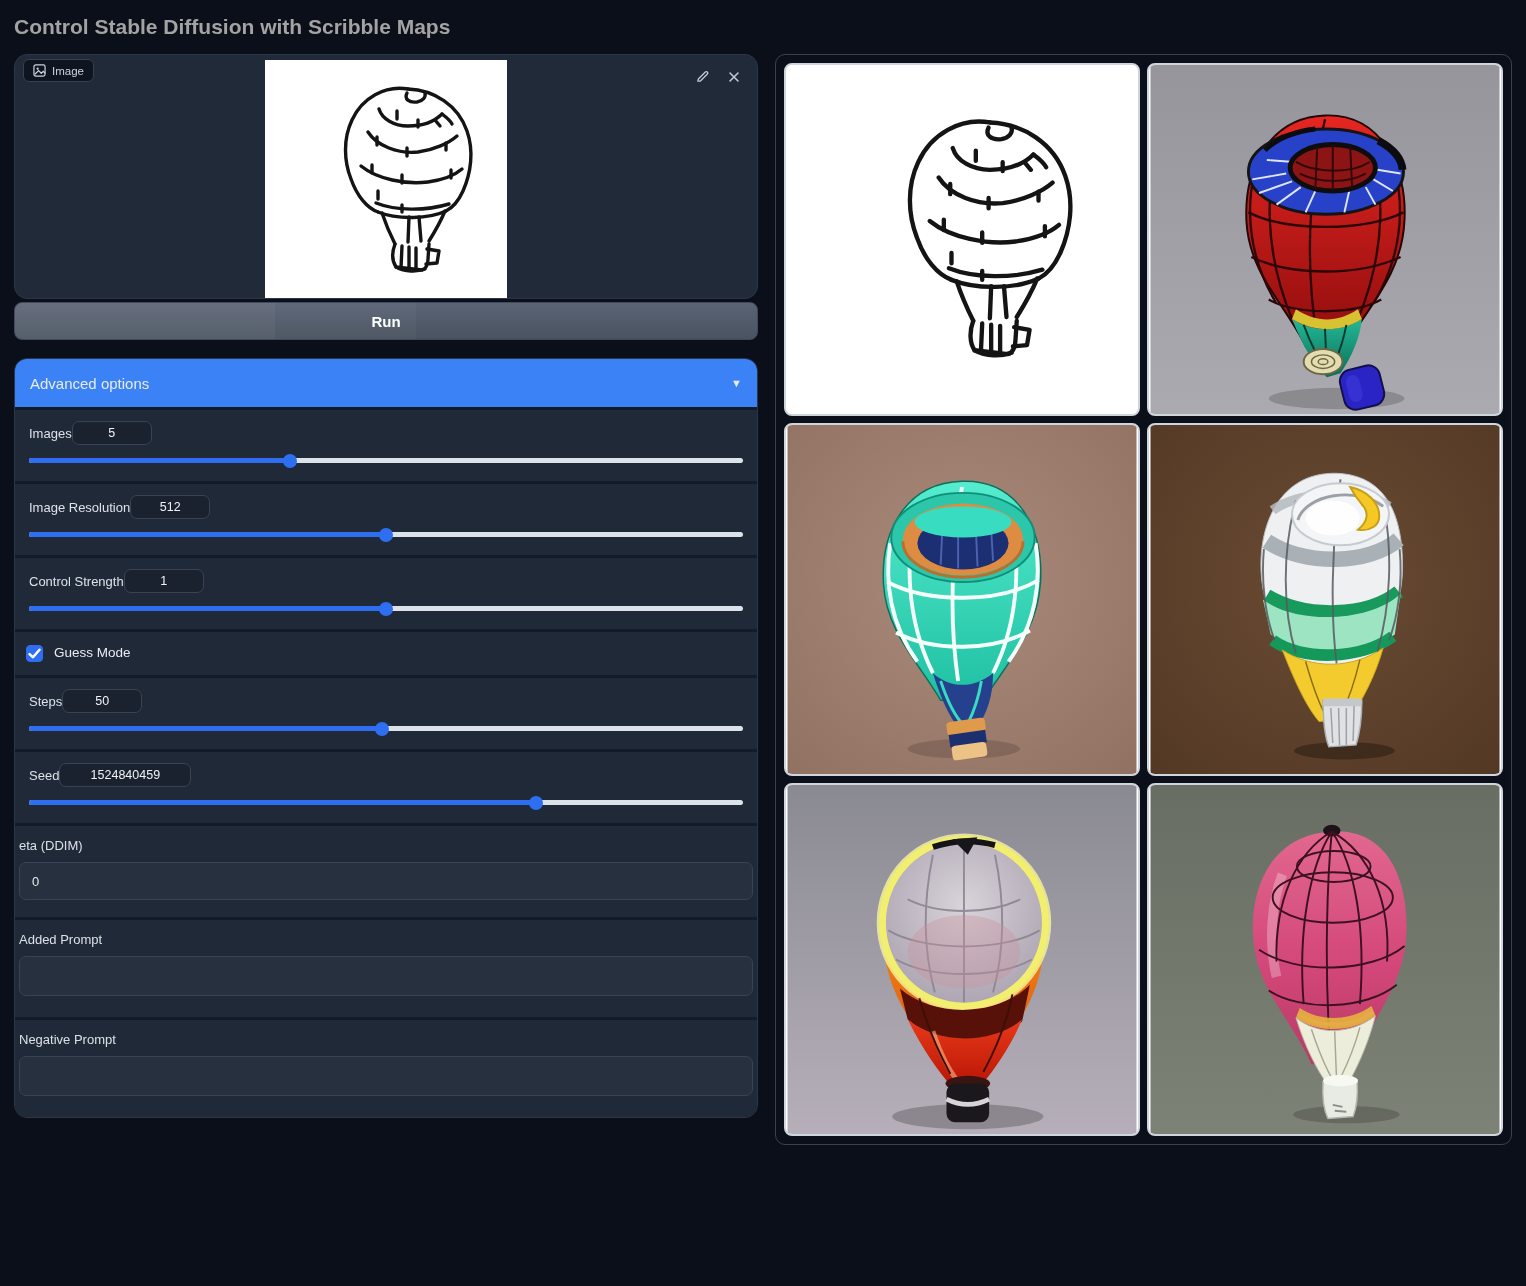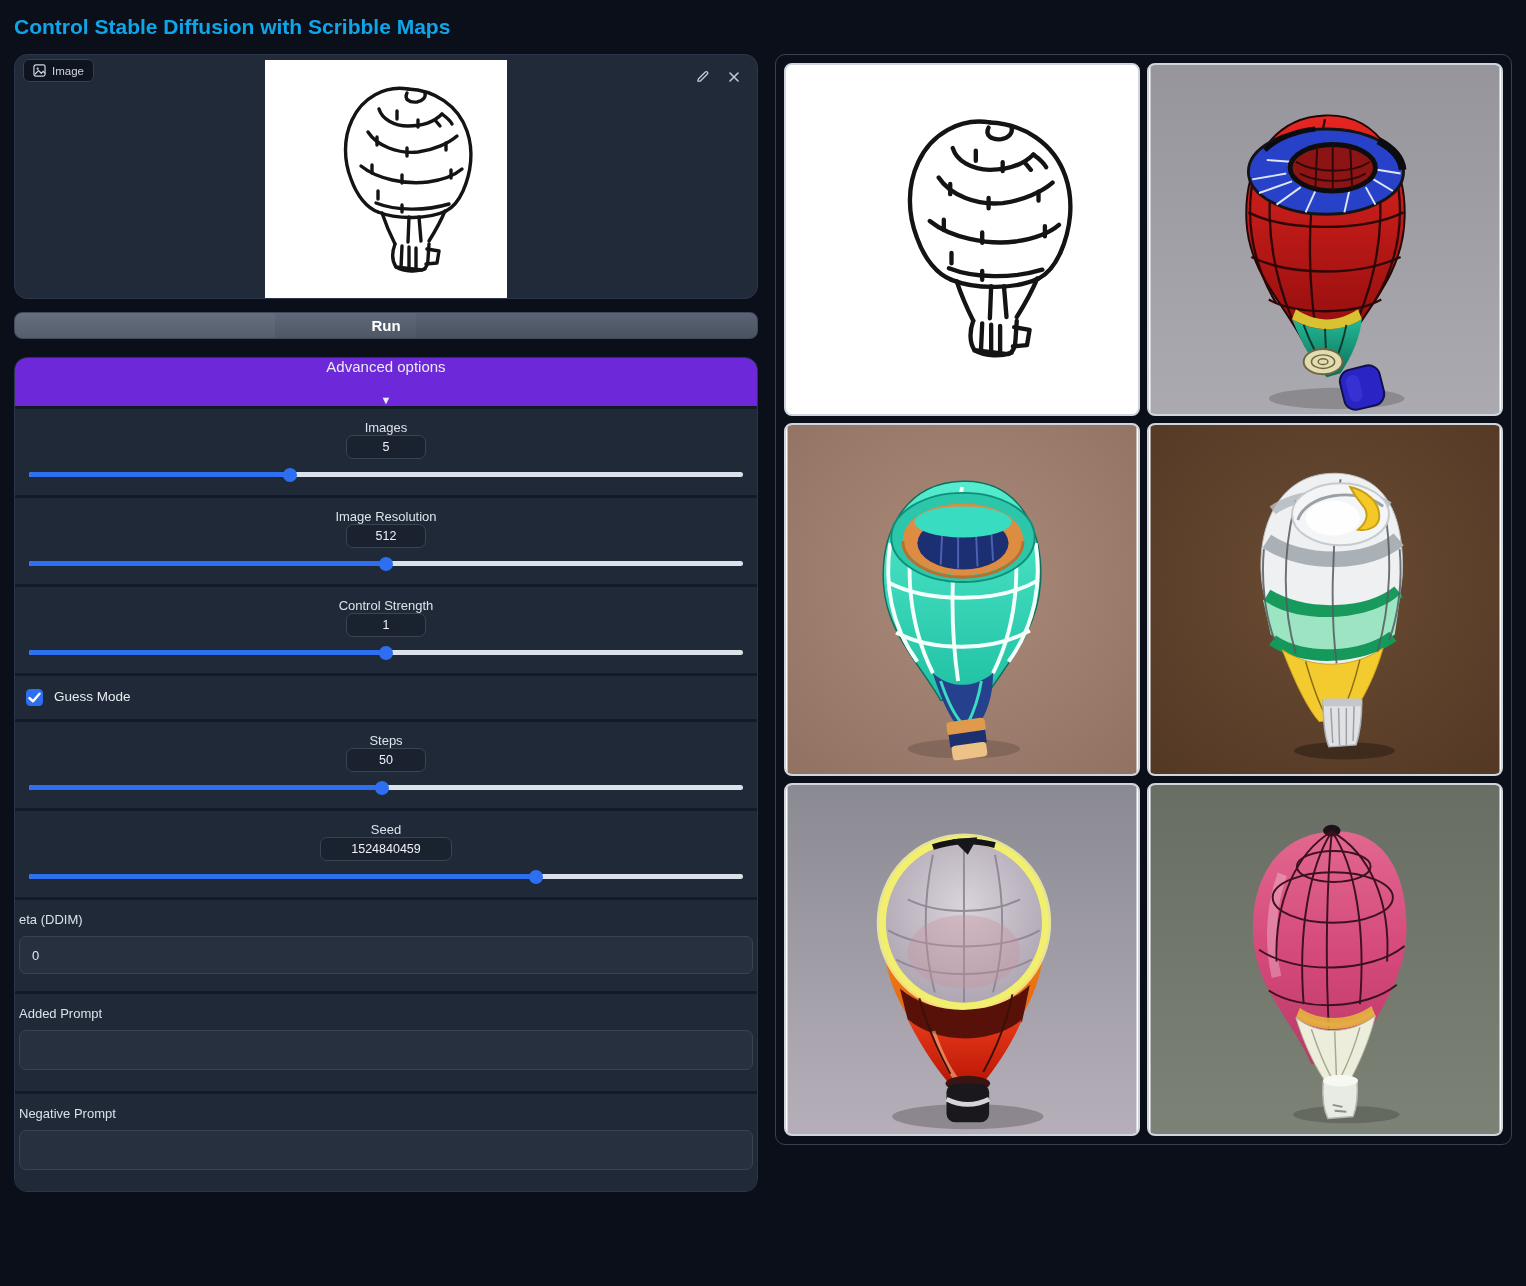--- a/index.html
+++ b/index.html
@@ -1,18 +1,18 @@
 <!DOCTYPE html>
 <html><head>
 <meta charset="utf-8">
 <style>
   * { box-sizing: border-box; }
   body { margin:0; background:#0b0f19; font-family:"Liberation Sans", sans-serif; color:#e5e7eb; }
   .app { width:1526px; height:1286px; padding:10px 14px 16px; position:relative; overflow:hidden; }
-  h1.title { font-size:21px; line-height:1.2; margin:4px 0 15px; color:#0ea5e9; font-weight:bold; }
+  h1.title { font-size:21px; line-height:1.2; margin:4px 0 15px; color:#a3a3a3; font-weight:bold; }
   .layout { display:flex; gap:17px; align-items:flex-start; }
   .left-col { width:744px; flex:none; display:flex; flex-direction:column; }
   .panel { background:#1f2937; border:1px solid #2b3648; border-radius:13px; }
 
   
   .image-panel { height:245px; position:relative; overflow:hidden; background:#212a38; }
   .image-canvas { position:absolute; top:5px; left:50%; transform:translateX(-50%); width:242px; height:240px; background:#ffffff; }
   .image-canvas svg { width:100%; height:100%; display:block; }
   .image-badge { position:absolute; top:4px; left:8px; display:flex; gap:6px; align-items:center;
     background:rgba(13,18,28,.88); border:1px solid #343f52; border-radius:6px; padding:4px 9px;
@@ -20,35 +20,35 @@
   .image-tools { position:absolute; top:12px; right:14px; display:flex; gap:13px; z-index:2; }
   .icon-btn { background:none; border:none; padding:2px; cursor:pointer; color:#c3c9d2; line-height:0; }
 
   
   .prompt-panel { margin-top:18px; padding:12px 14px 14px; }
   .field-label { font-size:13px; color:#dbe0e8; display:block; margin-bottom:9px; }
   textarea.gr-text { width:100%; height:40px; resize:none; background:#27303f; border:1px solid #3a4354;
     border-radius:7px; color:#e5e7eb; font:13px "Liberation Sans", sans-serif; padding:8px 10px; outline:none; }
 
   
-  .run-btn { margin-top:13px; height:27px; border-radius:8px; border:1px solid #414a5c;
+  .run-btn { margin-top:3px; height:38px; border-radius:8px; border:1px solid #414a5c;
     background:linear-gradient(180deg,#5b6476 0%,#49525f 100%); color:#ffffff; font-weight:bold;
     font-size:15px; cursor:pointer; font-family:inherit; position:relative; width:100%; }
   .run-btn::after { content:""; position:absolute; inset:0; border-radius:8px;
     background:linear-gradient(90deg, rgba(255,255,255,.07) 0 35%, rgba(255,255,255,.03) 35% 54%, rgba(255,255,255,0) 54%); }
 
   
   .advanced { margin-top:18px; background:#141b28; overflow:hidden; }
   .acc-header { height:48px; display:flex; align-items:center; justify-content:space-between;
-    padding:0 15px; background:#6d28d9; cursor:pointer; font-size:15px; color:#e8ebf1;flex-direction:column; }
+    padding:0 15px; background:#3b82f6; cursor:pointer; font-size:15px; color:#e8ebf1; }
   .chev { font-size:11px; color:#e8ebf1; }
   .acc-body { display:flex; flex-direction:column; gap:3px; padding-top:3px; }
   .row { background:#1f2937; padding:12px 14px; }
   .slider-row { padding:11px 14px 18px; }
-  .slider-head { display:flex; justify-content:flex-start; align-items:center; margin-bottom:13px;flex-direction:column; }
+  .slider-head { display:flex; justify-content:flex-start; align-items:center; margin-bottom:13px; }
   .slabel { font-size:13px; color:#dde2ea; }
   .num { width:80px; height:24px; background:#1a2230; border:1px solid #3a4354; border-radius:7px;
     color:#eef1f5; text-align:center; font:12.5px "Liberation Sans", sans-serif; outline:none; }
   .num.wide { width:132px; }
   .track { position:relative; height:5px; border-radius:3px; background:#dce2ea; cursor:pointer; }
   .fill { position:absolute; left:0; top:0; bottom:0; background:#2e6ff2; border-radius:3px; }
   .handle { position:absolute; right:-7px; top:50%; transform:translateY(-50%); width:14px; height:14px;
     border-radius:50%; background:#2e6ff2; cursor:grab; }
   .check-row { display:flex; align-items:flex-start; gap:11px; padding:13px 11px; }
   .checkbox { width:17px; height:17px; border-radius:4px; background:#2a3342; border:1px solid #3a4354;

